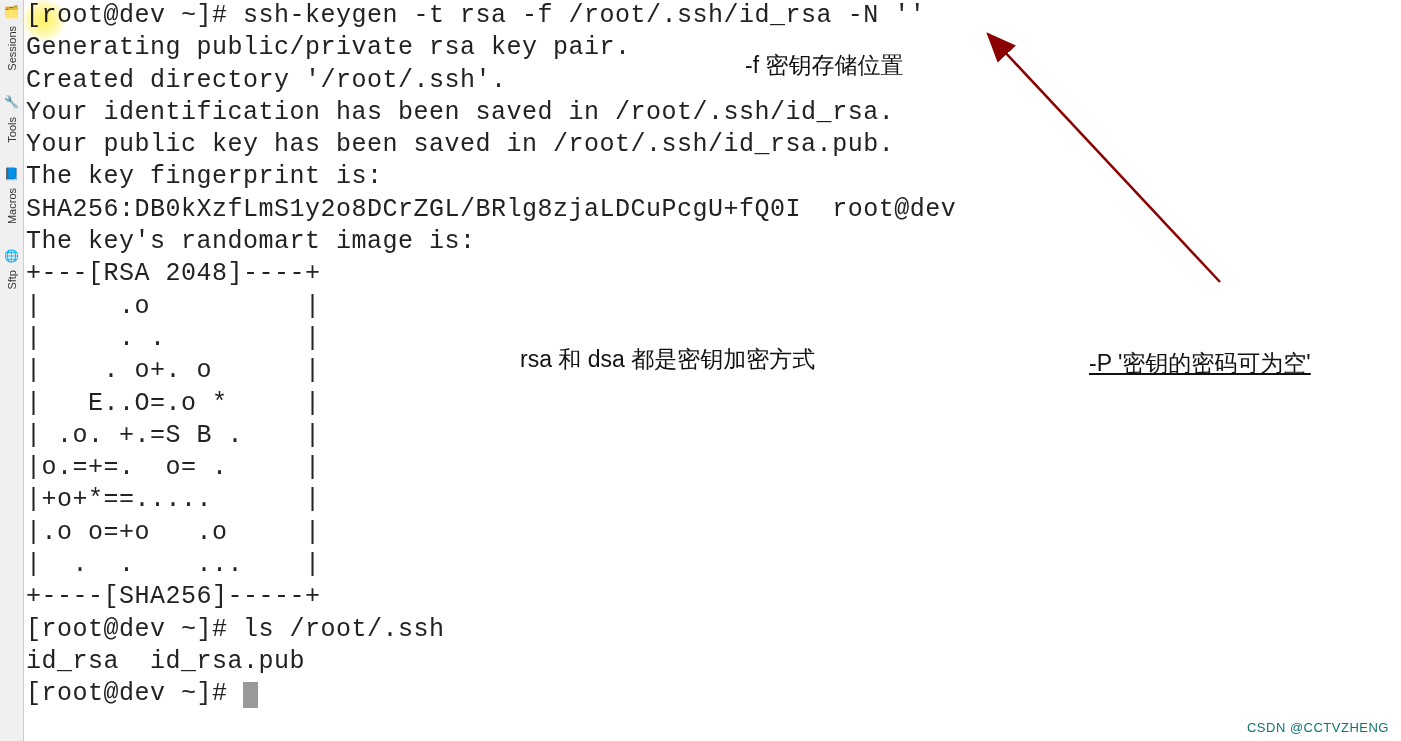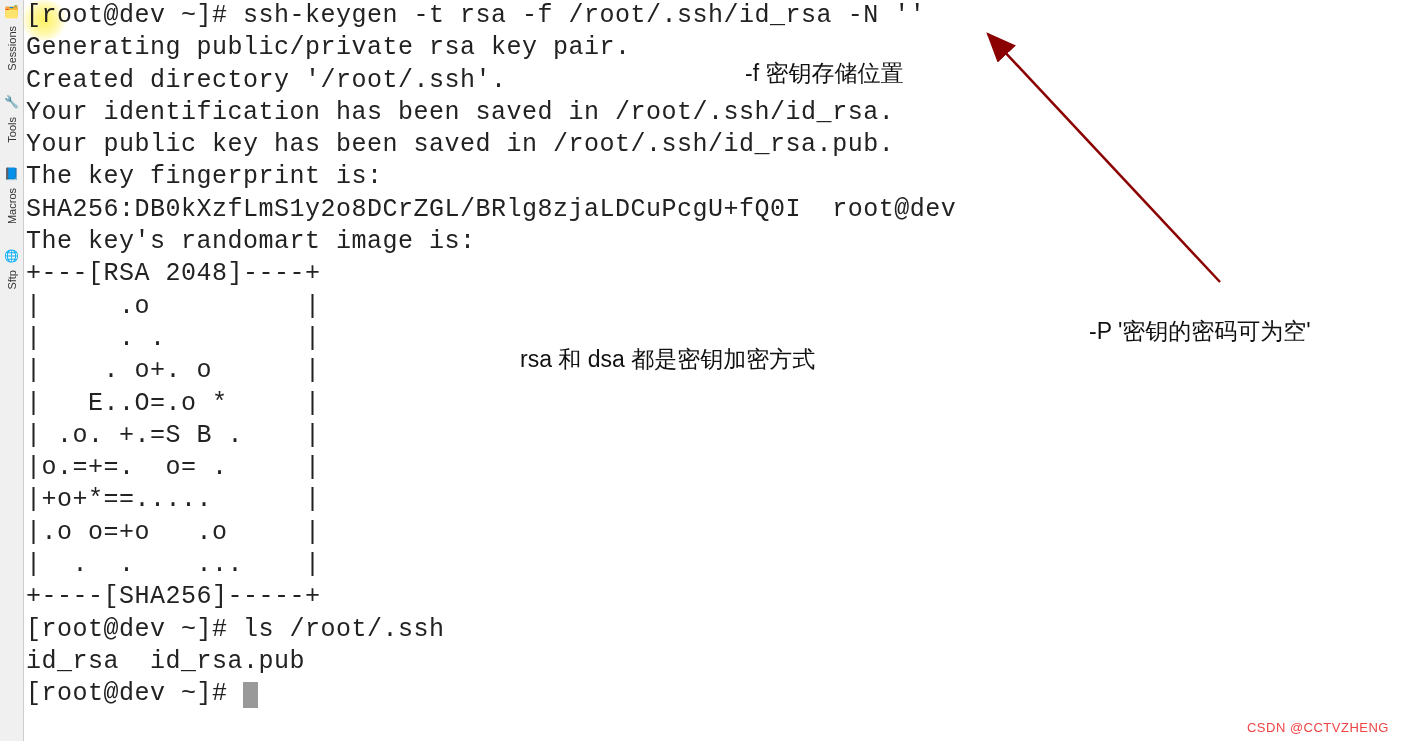--- a/index.html
+++ b/index.html
@@ -69,44 +69,44 @@
       z-index: 2;
       letter-spacing: 0.5px;
     }
     .annotation {
       position: absolute;
       font-family: "Microsoft YaHei", "SimSun", Arial, sans-serif;
       font-size: 23px;
       color: #111;
       z-index: 3;
     }
-    #ann-f { left: 745px; top: 50px; margin-top: 8px; }
+    #ann-f { left: 745px; top: 50px; }
     #ann-rsa { left: 520px; top: 344px; text-align: center; }
-    #ann-p { left: 1089px; top: 316px; }
+    #ann-p { left: 1089px; top: 348px; text-decoration: underline; }
     .arrow-svg {
       position: absolute;
       left: 970px;
       top: 12px;
       z-index: 3;
       pointer-events: none;
     }
     .cursor-block {
       display: inline-block;
       width: 15px;
       height: 26px;
       background: #999;
       vertical-align: text-bottom;
     }
     .watermark {
       position: absolute;
       right: 12px;
       bottom: 6px;
       font-family: Arial, sans-serif;
       font-size: 13px;
-      color: #ef4444;
+      color: #0f766e;
       letter-spacing: 0.5px;
     }
   </style>
 </head>
 <body>
 
 <div class="sidebar">
   <div class="sidebar-group">
     <span class="sb-icon">🗂️</span>
     <span class="sb-label">Sessions</span>

